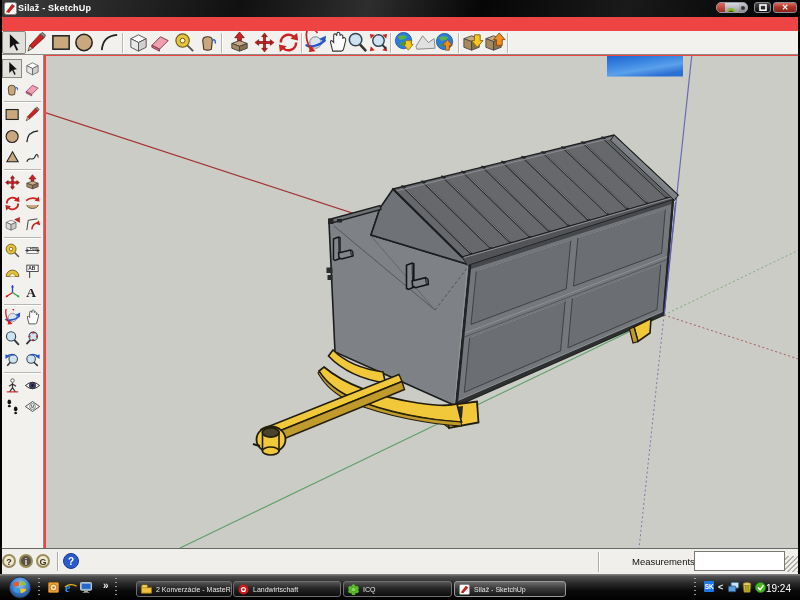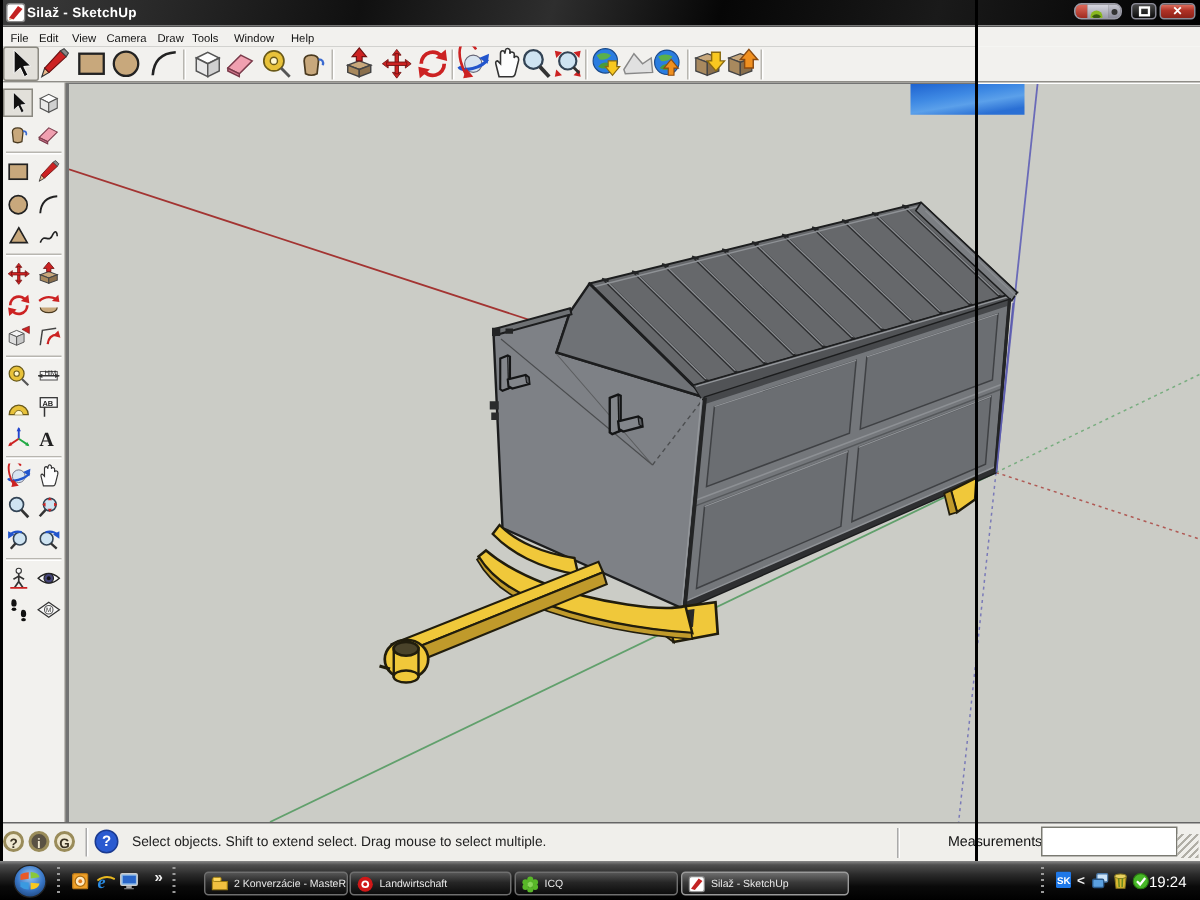--- a/index.html
+++ b/index.html
@@ -1,17 +1,17 @@
 <!DOCTYPE html>
 <html><head><meta charset="utf-8">
 <style>
 * { margin:0; padding:0; box-sizing:border-box; }
 html,body { width:800px; height:600px; overflow:hidden;
   font-family:"Liberation Sans", sans-serif; }
-#page { position:relative; width:652px; height:600px; background:#737373; }
+#page { position:relative; width:800px; height:600px; background:#ef4444; }
 
 #title { position:absolute; left:0; top:0; width:800px; height:17px;
   background:linear-gradient(105deg,#3c3c3c 0%,#101010 30%,#2e2e2e 46%,#060606 60%,#1a1a1a 78%,#000 100%);
   color:#fff; }
 #title .txt { position:absolute; left:18px; top:3px; font-size:9px; font-weight:bold;
   letter-spacing:0.2px; }
 #title .appicon { position:absolute; left:4px; top:2px; }
 #wbtns { position:absolute; right:3px; top:1.5px; height:12px; }
 .pill { display:inline-block; vertical-align:top; height:11px; border:1px solid #9a9aa6;
   border-radius:5px; overflow:hidden; margin-right:4px; background:#777; }
@@ -79,30 +79,20 @@
     </svg>
     <div class="txt">Silaž - SketchUp</div>
     <div id="wbtns">
       <span class="pill"><span style="width:8px;background:linear-gradient(#e06a5a,#a02a20);"></span><span style="width:14px;background:linear-gradient(#d8d8e0,#9a9aa8);"><svg width="12" height="10" viewBox="0 0 12 10">
               <circle cx="6" cy="5" r="4" fill="#8ab820"></circle>
               <path d="M 3,5 Q 6,2 9,5 Q 6,8 3,5" fill="#3a5a10"></path>
             </svg></span><span style="width:8px;background:linear-gradient(#c8c8d2,#8a8a98);"><span style="display:inline-block;width:4px;height:4px;border-radius:50%;background:#333;margin:3px 0 0 2px;"></span></span></span><span class="wb max"><svg width="8" height="8" viewBox="0 0 8 8" style="margin-top:1.5px;">
             <rect x="1" y="1" width="6" height="5.2" fill="none" stroke="#fff" stroke-width="1.6"></rect>
           </svg></span><span class="wb close">✕</span>
     </div>
-  </div>
-  <div id="menubar">
-    <span style="left:7px;">File</span>
-      <span style="left:26px;">Edit</span>
-    <span style="left:48px;">View</span>
-      <span style="left:71px;">Camera</span>
-    <span style="left:105px;">Draw</span>
-      <span style="left:128px;">Tools</span>
-    <span style="left:156px;">Window</span>
-      <span style="left:194px;">Help</span>
   </div>
   <div id="topbar">
       <div class="tbi sel" style="left:2px;">
         <svg width="23" height="23" viewBox="0 0 24 24">
           <polygon points="7,2 7,19 11.5,15 14.5,21.5 17,20 14,14 19,13.5" fill="#111" stroke="#fff" stroke-width="0.7"></polygon>
         </svg>
       </div>
       <div class="tbi" style="left:24px;">
         <svg width="23" height="23" viewBox="0 0 24 24">
           <polygon points="3,21 5,15 8,18 z" fill="#e8b88a" stroke="#333" stroke-width="0.8"></polygon>
@@ -647,21 +637,20 @@
       <ellipse cx="270.7" cy="432.5" rx="8.3" ry="4.6" fill="#4a432a" stroke="#211d0d" stroke-width="1.7"></ellipse>
       <line x1="253" y1="444" x2="260" y2="446" stroke="#211d0d" stroke-width="2.2"></line>
     </svg>
   <div id="status">
     <div class="scirc" style="left:2px;">?</div>
     <div class="scirc" style="left:19px;background:#5a5244;color:#f0e8d0;">i</div>
     <div class="scirc" style="left:36px;">G</div>
     <div class="vsep"></div>
     <div id="qmark">?</div>
     <div style="position:absolute;left:598px;top:3px;width:1px;height:20px;background:#aaa;box-shadow:1px 0 0 #fff;"></div>
-    <div id="stext">Select objects. Shift to extend select. Drag mouse to select multiple.</div>
     <div id="meas">Measurements</div>
     <div id="measbox"></div>
     <div id="grip"></div>
   </div>
   <div id="taskbar">
     <svg style="position:absolute;left:8px;top:2px;" width="24" height="23" viewBox="0 0 27 27">
       <circle cx="13.5" cy="13.5" r="12.5" fill="url(#orbg)" stroke="#222" stroke-width="1"></circle>
       <defs>
           <radialGradient id="orbg" cx="0.5" cy="0.35" r="0.8">
         <stop offset="0" stop-color="#9ac8f0"></stop>

